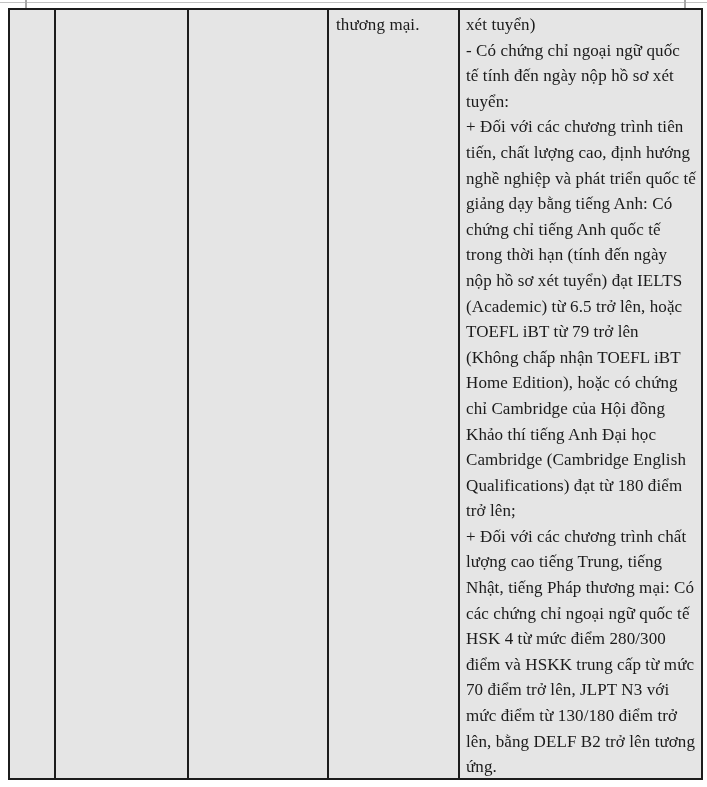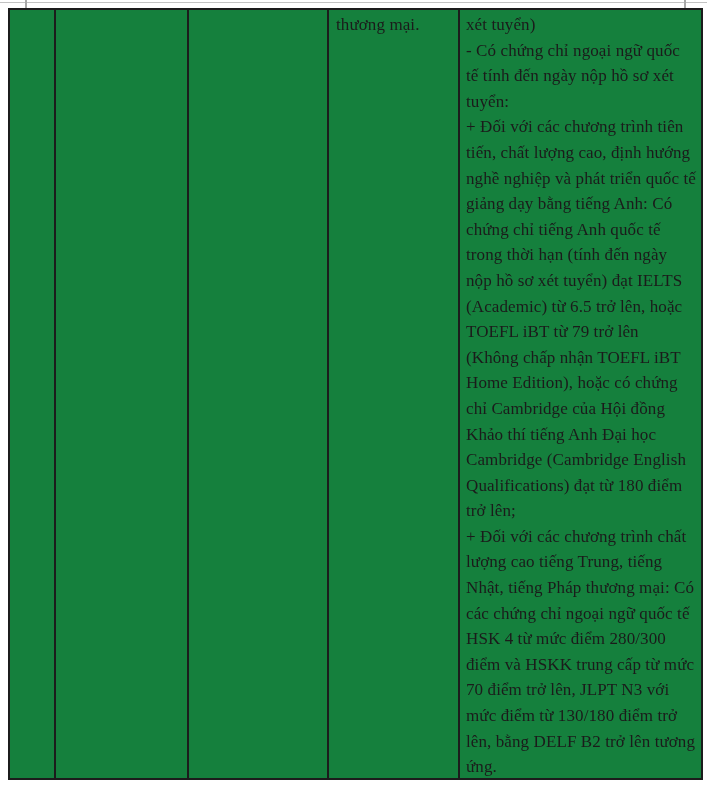--- a/index.html
+++ b/index.html
@@ -35,21 +35,21 @@
   
   .doc-table {
     position: absolute;
     left: 8px; top: 8px;
     width: 695px;  
     height: 772px; 
     border: 2px solid #1c1c1c;
     box-sizing: border-box;
     display: flex;
     flex-direction: row;
-    background: #15803d;
+    background: #e5e5e5;
   }
   .cell {
     box-sizing: border-box;
     border-right: 2px solid #1c1c1c;
     height: 100%;
     overflow: hidden;
   }
   .cell:last-child { border-right: none; }
   .cell.c1 { width: 46px;  }
   .cell.c2 { width: 133px; }

